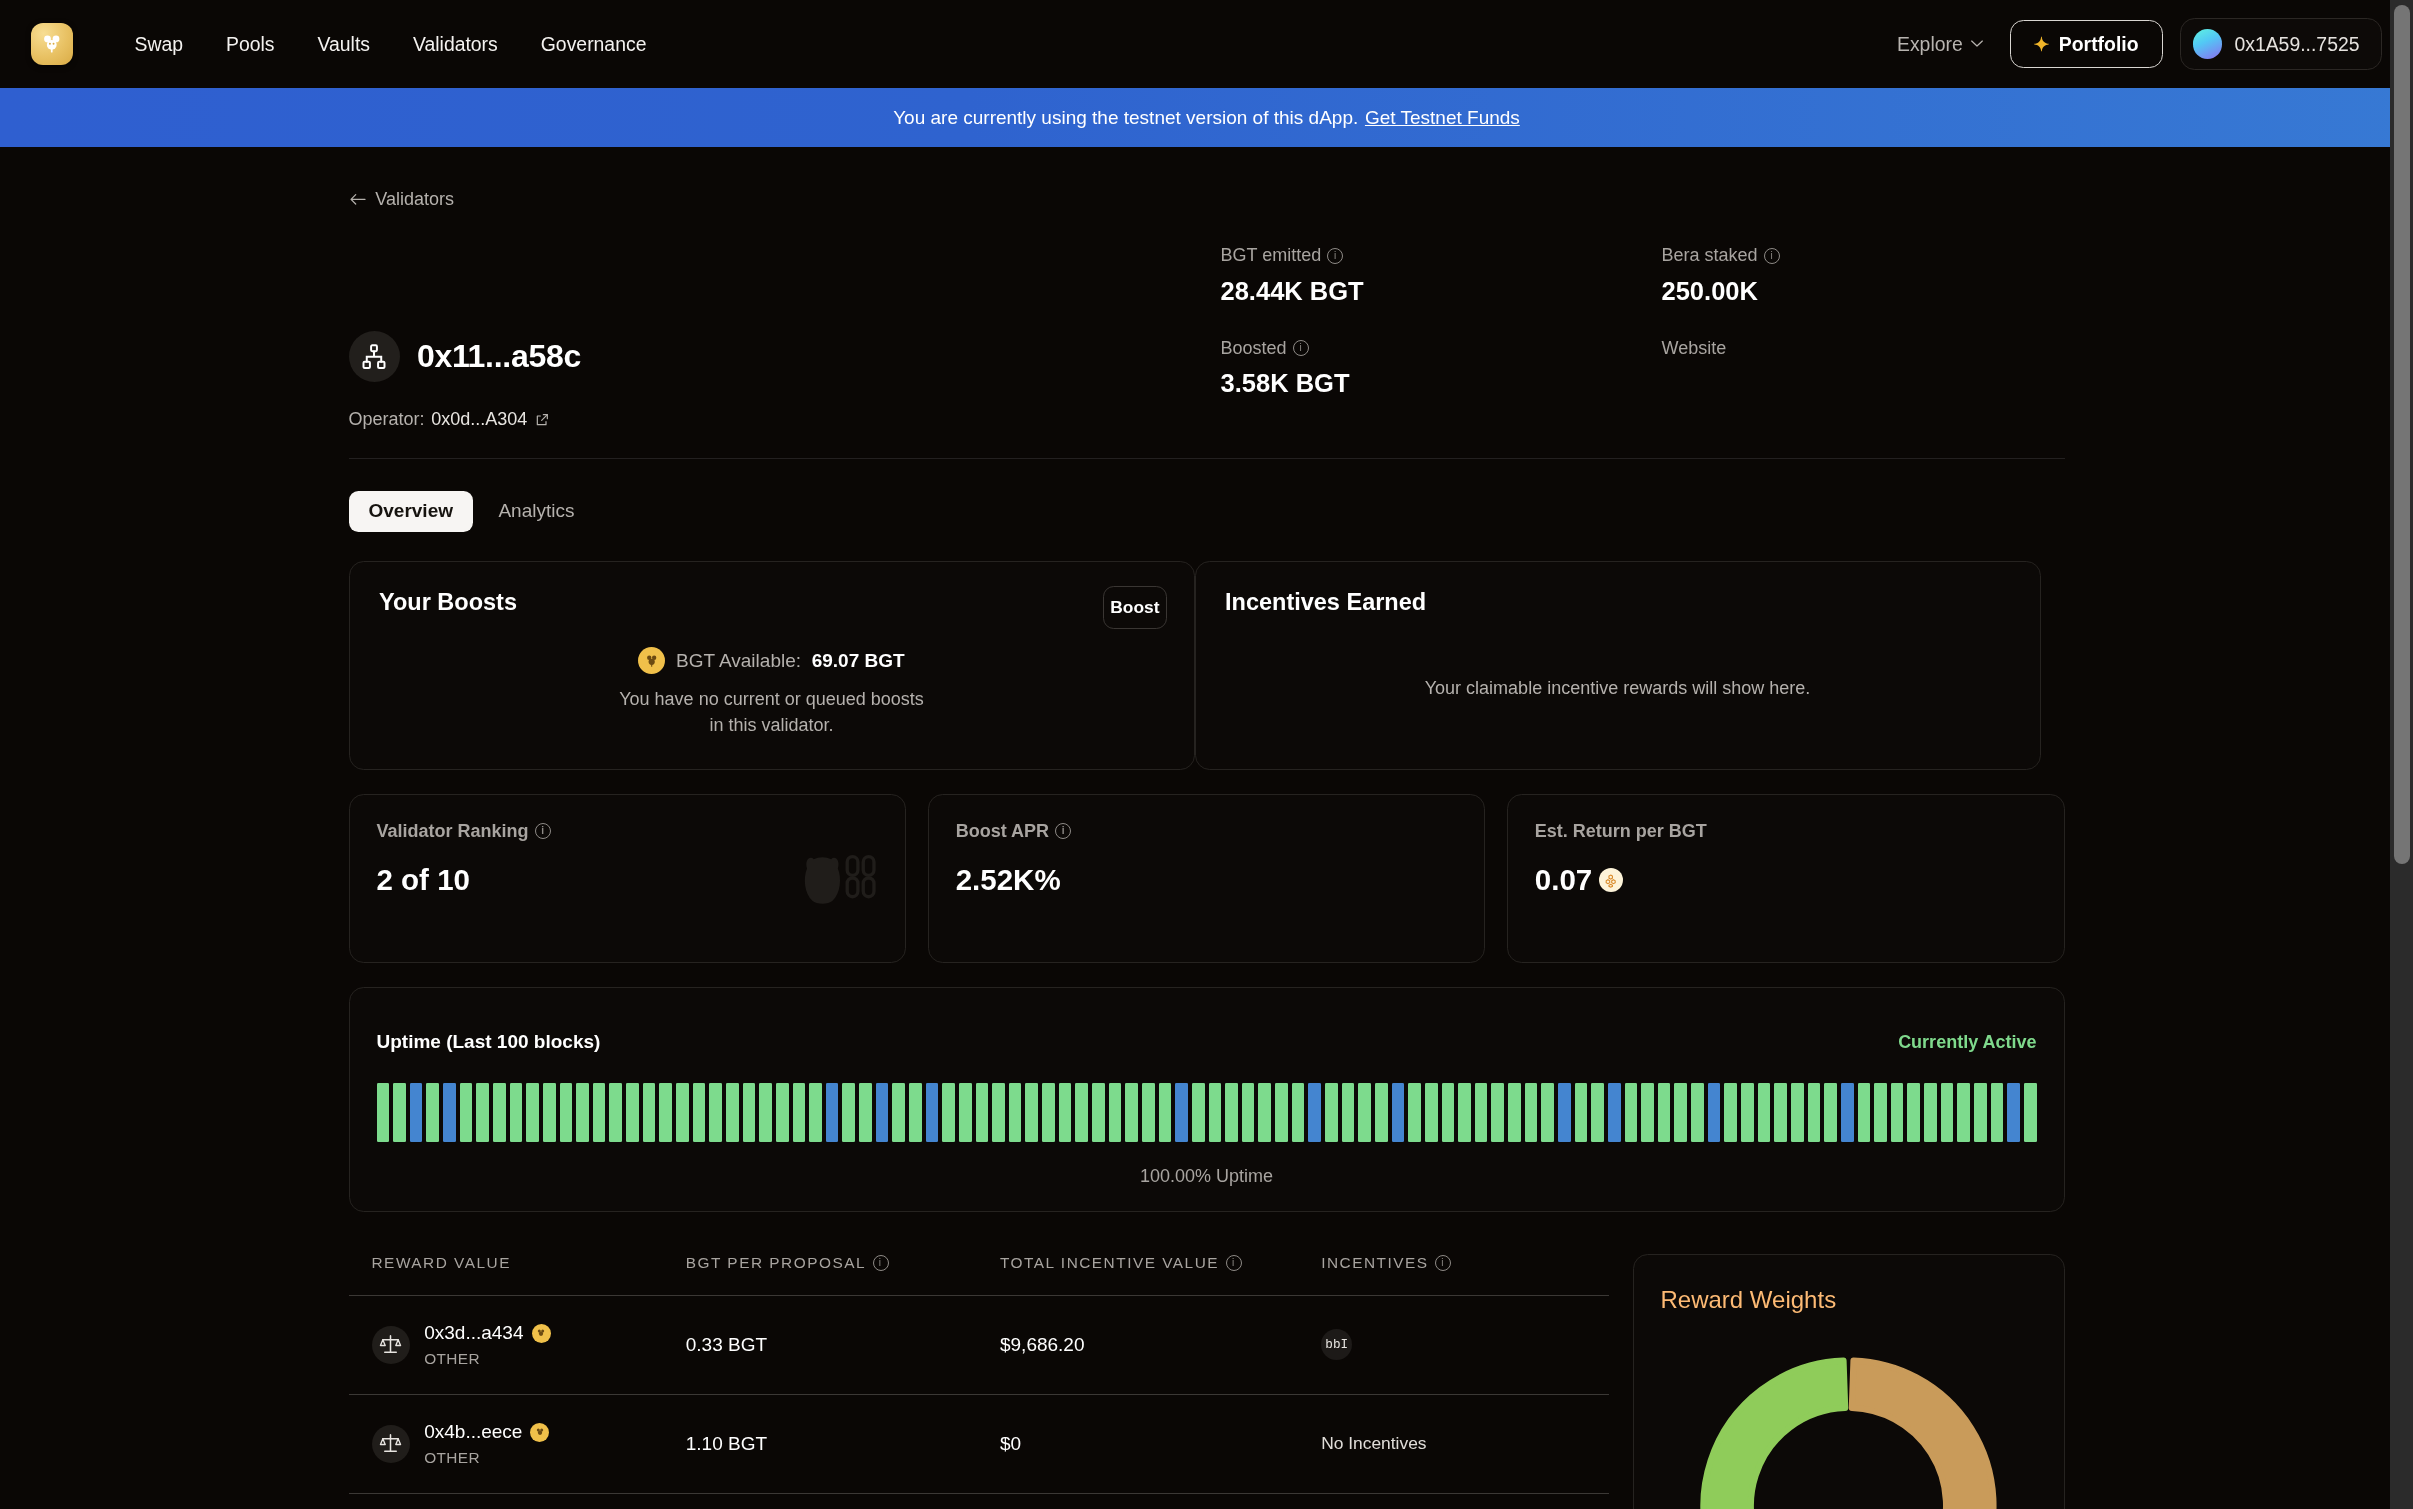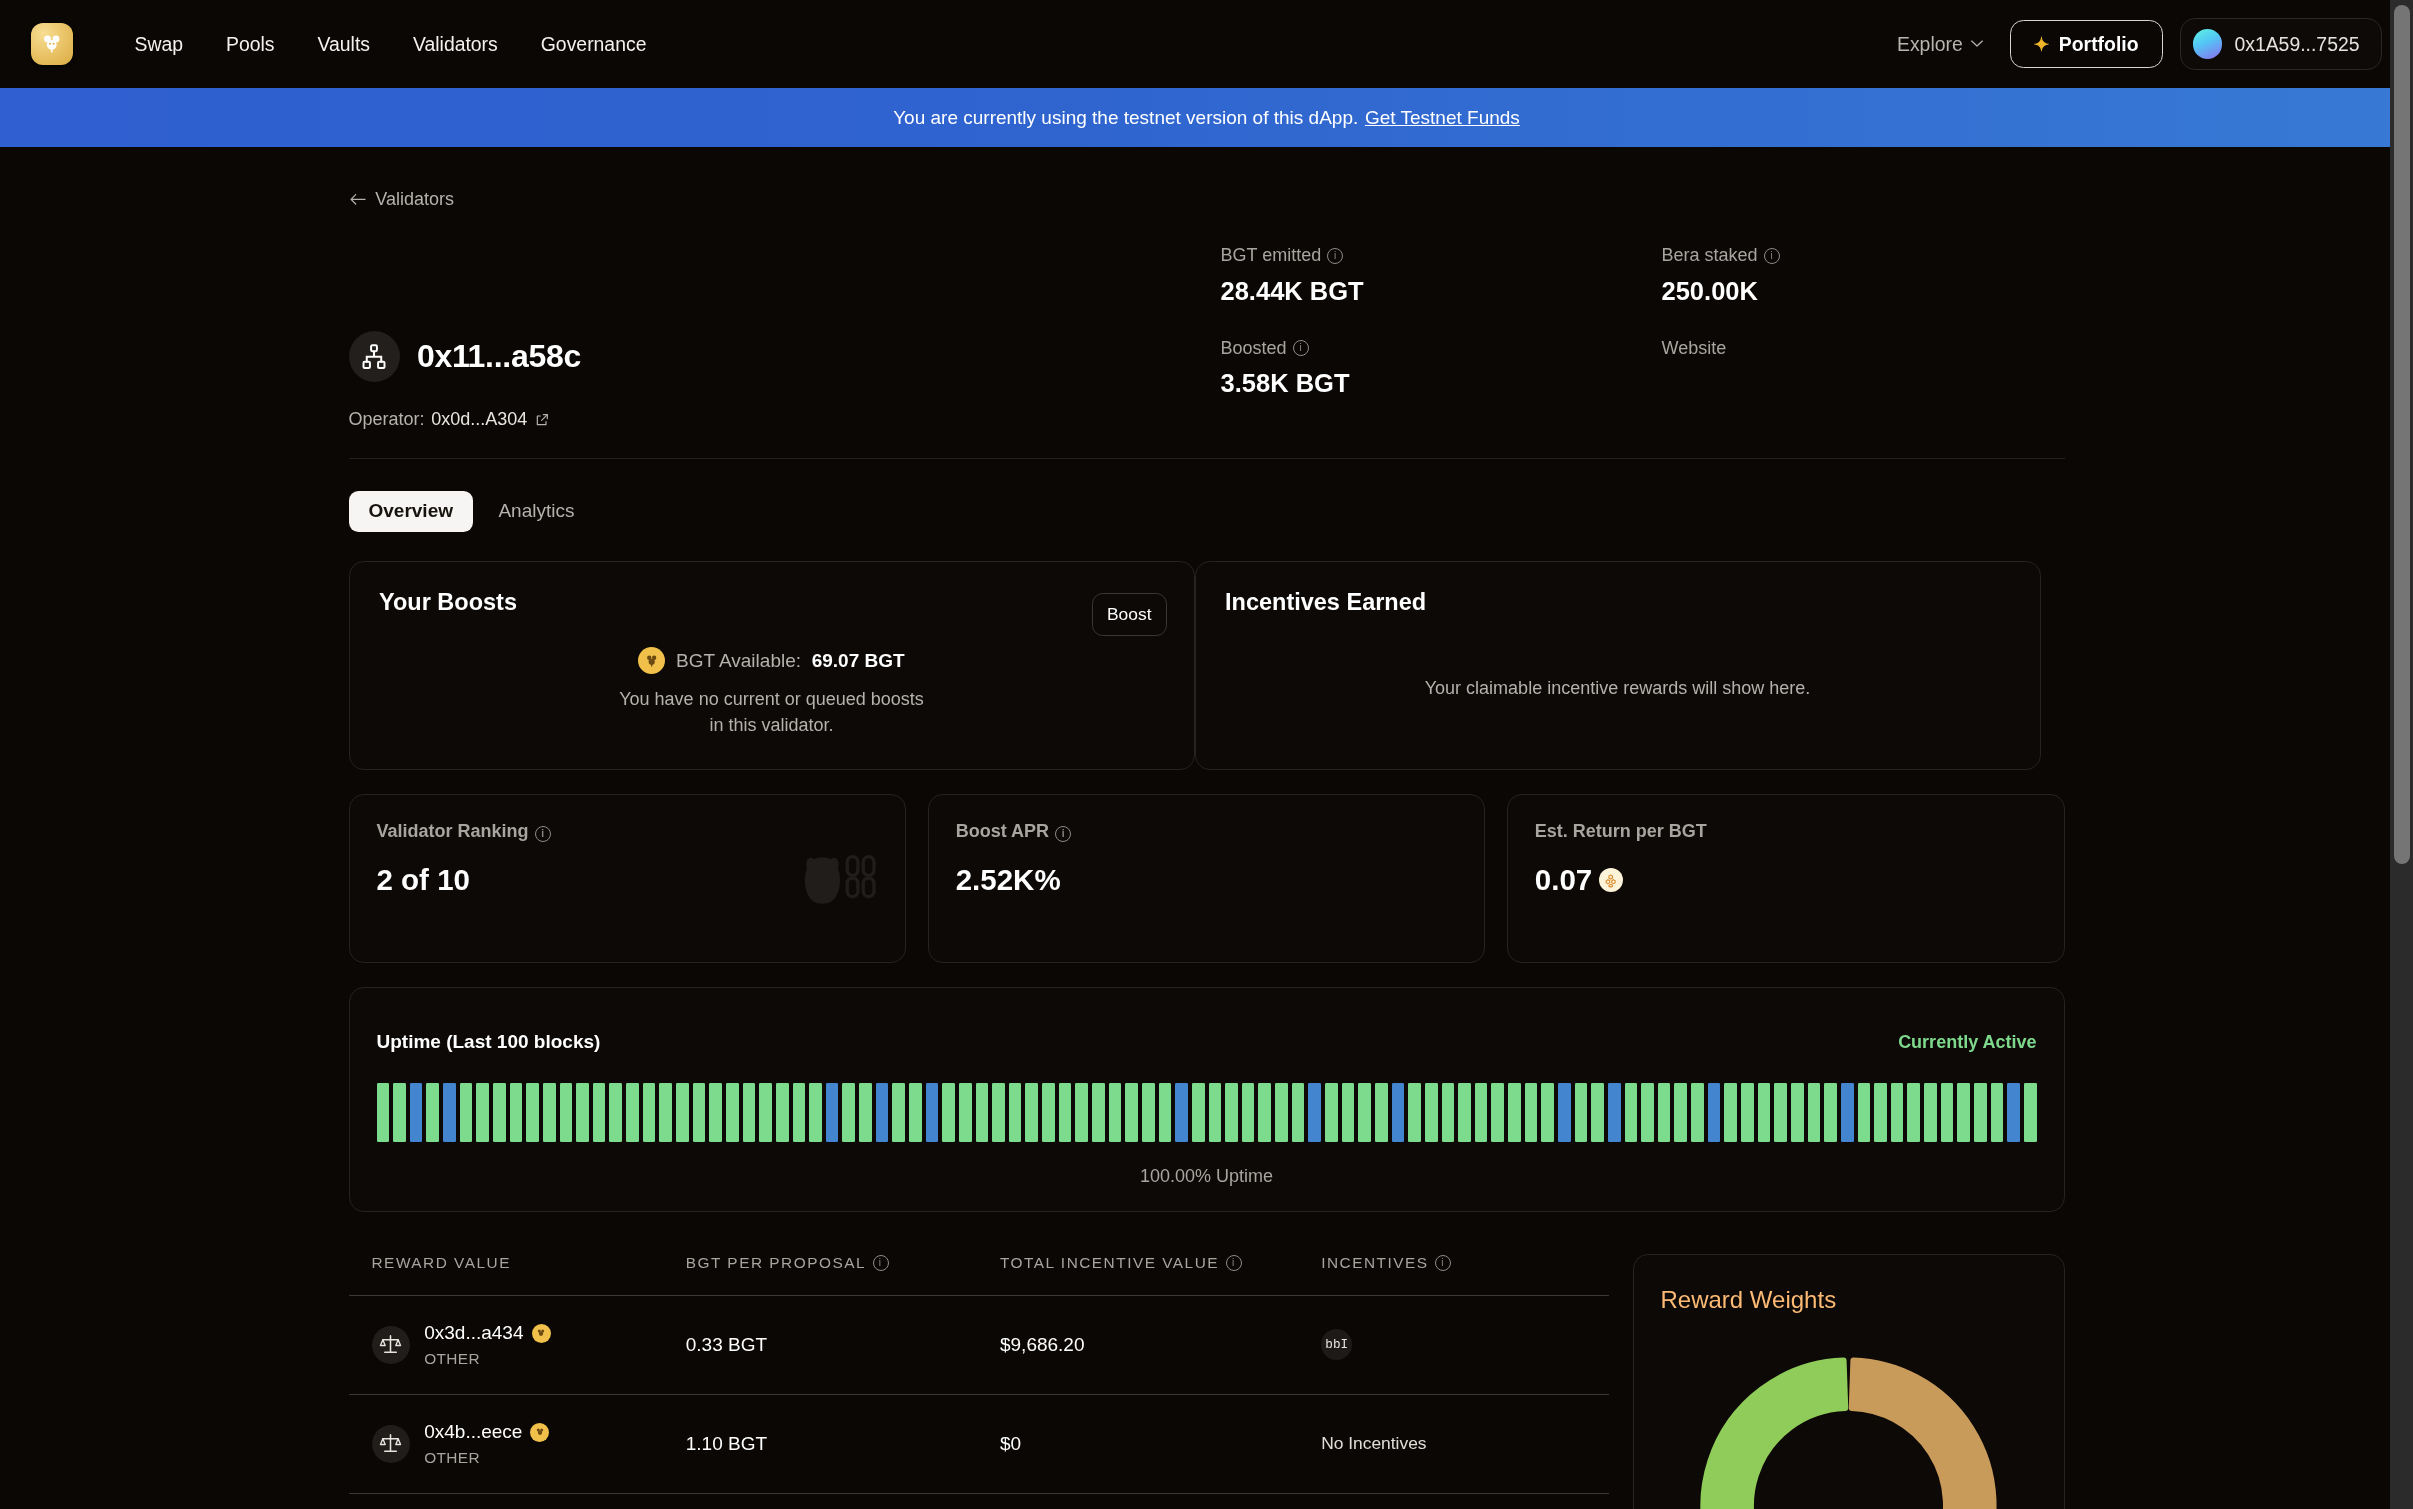--- a/index.html
+++ b/index.html
@@ -123,24 +123,24 @@
   
   .card {
     border: 1.1px solid #262320; border-radius: 14.7px;
     background: #0c0907;
   }
 
   .row-2 { display: flex; }
   .boosts-card { width: 846px; height: 209px; padding: 27px 29.5px; position: relative; }
   .card-title { color: #ffffff; font-size: 23.5px; font-weight: 700; }
   .boost-btn {
-    position: absolute; right: 27px; top: 31px;
+    position: absolute; right: 27px; top: 24px;
     border: 1.1px solid #3a3633; border-radius: 10.7px;
     background: transparent; color: #ffffff; font-size: 17.4px;
-    padding: 10px 14px; cursor: pointer;
+    padding: 10px 6px; cursor: pointer; font-weight: bold;
   }
   .boost-body {
     margin-top: 31px; display: flex; flex-direction: column;
     align-items: center; gap: 12px;
   }
   .bgt-avail { display: flex; align-items: center; gap: 10.7px; }
   .bgt-coin {
     width: 27px; height: 27px; border-radius: 50%;
     background: #f0c04a; display: flex; align-items: center; justify-content: center;
     flex: 0 0 auto;
@@ -155,21 +155,21 @@
     margin-top: 62px; text-align: center; color: #b5b1ad; font-size: 18px;
   }
 
   
   .metrics { display: flex; gap: 21.5px; margin-top: 24px; }
   .metric {
     flex: 1 1 0; height: 169px; padding: 25.5px 27px;
     position: relative; overflow: hidden;
   }
   .metric-lbl {
-    color: #a8a4a0; font-size: 18px; display: flex; align-items: flex-end; gap: 6px;
+    color: #a8a4a0; font-size: 18px; display: flex; align-items: center; gap: 6px;
     font-weight: 600;
   }
   .metric-val {
     color: #ffffff; font-size: 29.5px; font-weight: 700; margin-top: 21.5px;
     display: flex; align-items: center; gap: 6.7px;
   }
   .metric-sub { color: #8e8a86; font-size: 17px; margin-top: 20px; }
   .metric-art {
     position: absolute; right: 23px; top: 52px; opacity: 1;
   }

